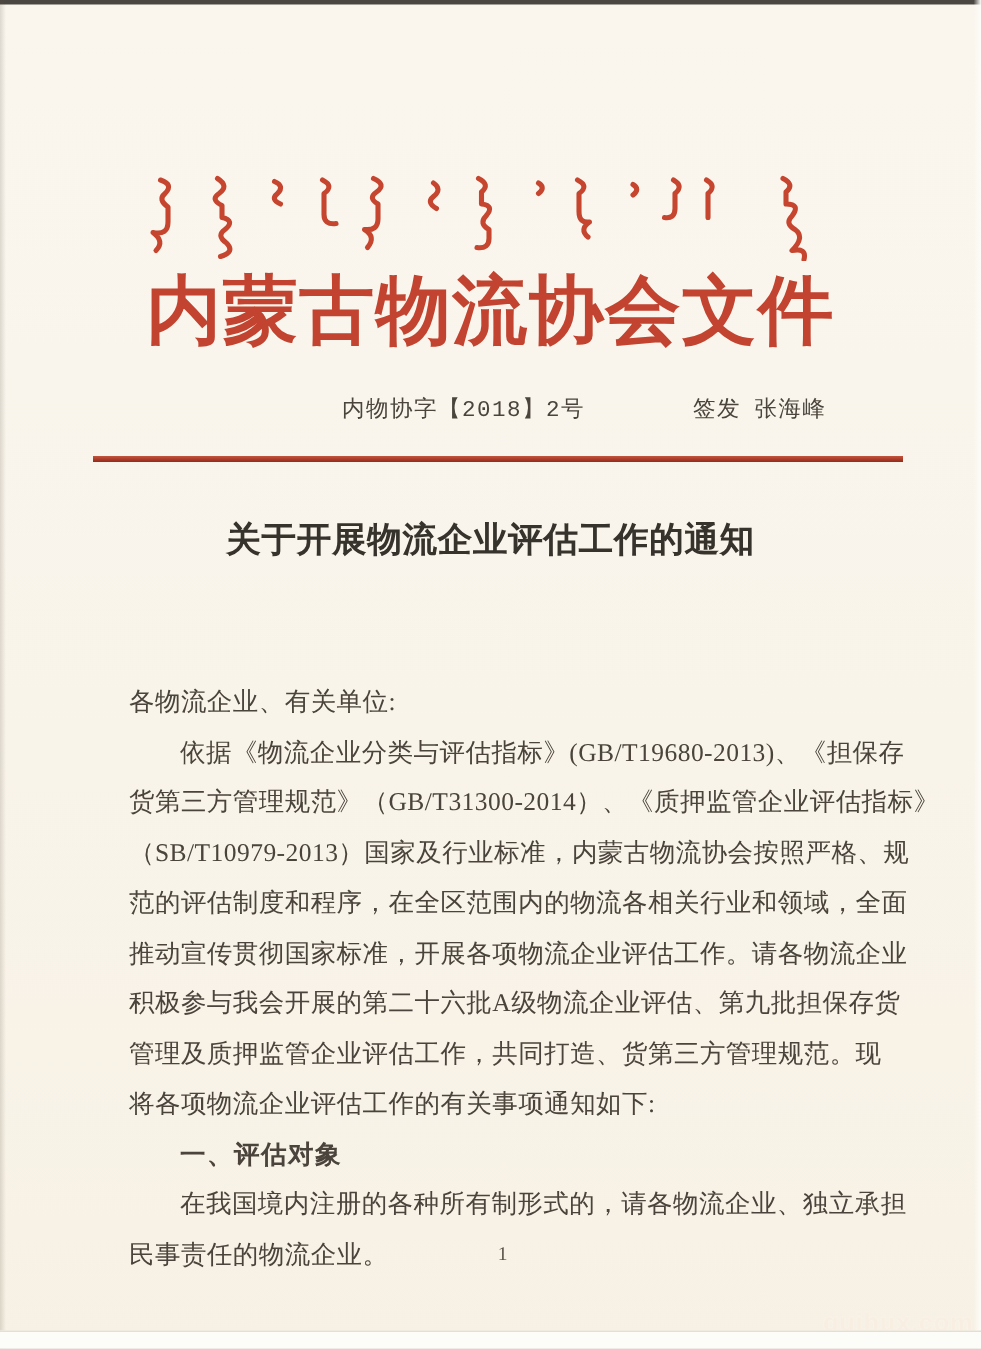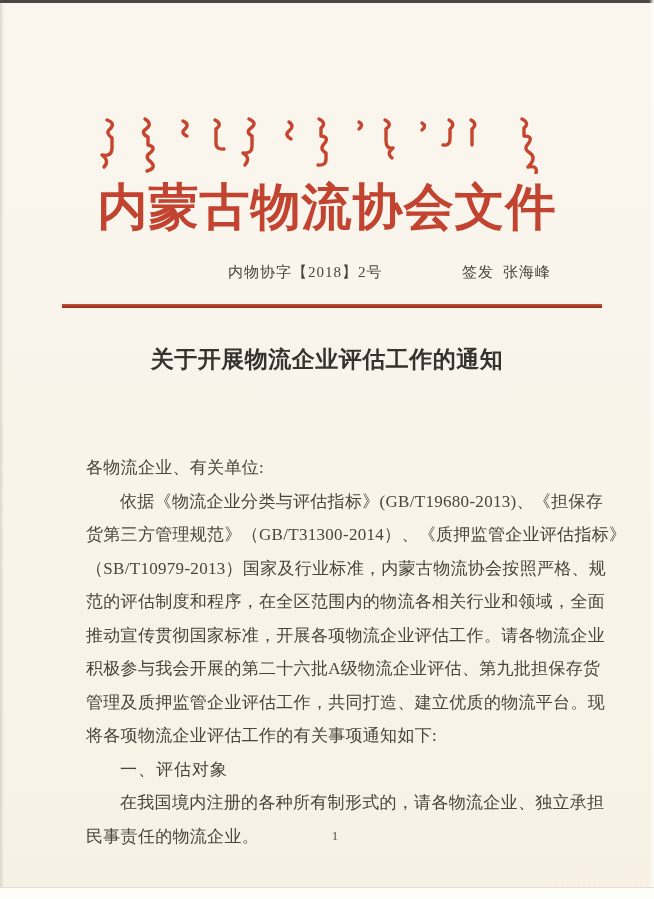--- a/index.html
+++ b/index.html
@@ -20,39 +20,39 @@
   .edge-bottom{position:absolute;bottom:0;left:0;width:100%;height:11px;
     background:#fcfcf9;border-top:1px solid #e6dfd1;}
   .mongolian{position:absolute;left:95px;top:116px;width:470px;height:58px;}
   .mongolian path{stroke:#c5452f;stroke-width:3.4;fill:none;stroke-linecap:round;stroke-linejoin:round;}
   .org-title{
     position:absolute;top:174px;left:0;width:100%;
     text-align:center;font-size:50px;font-weight:bold;
     color:#c2432f;letter-spacing:1px;white-space:nowrap;
   }
   .doc-info{position:absolute;top:263px;left:0;width:100%;height:24px;font-size:15px;color:#4a443c;}
-  .doc-number{position:absolute;left:228px;top:0;letter-spacing:1px;}
+  .doc-number{position:absolute;left:228px;top:0;letter-spacing:1px;font-family:Liberation Mono, monospace;}
   .issuer{position:absolute;left:462px;top:0;letter-spacing:1px;}
   .issuer .name{margin-left:9px;}
   .red-rule{position:absolute;left:62px;top:304px;width:540px;height:4px;
     background:linear-gradient(180deg,#c4553d 0%,#a23522 70%,#8e2f1f 100%);}
   .doc-title{
     position:absolute;top:344px;left:0;width:100%;
     text-align:center;font-size:23px;font-weight:bold;color:#36322c;
     letter-spacing:0.5px;white-space:nowrap;
   }
   .body-text{
     position:absolute;left:86px;top:417px;width:500px;
     font-size:17px;line-height:33.5px;color:#4a443c;
     letter-spacing:0.3px;
     margin-top:34px;
   }
   .bline{white-space:nowrap;}
   .bline.indent{padding-left:34px;}
-  .bline.hd{font-weight:normal;letter-spacing:1px;}
+  .bline.hd{font-weight:bold;letter-spacing:1px;}
   .page-number{
     position:absolute;top:828px;left:0;width:100%;text-align:center;
     font-size:13px;color:#5a554c;transform:translateX(8px);
   }
   .watermark{
     position:absolute;right:5px;bottom:7px;
     font-family:"Liberation Sans","DejaVu Sans",sans-serif;
     font-size:17px;font-weight:bold;color:#f8eee1;
     text-shadow:0 0 1px rgba(255,255,255,0.6);
     letter-spacing:0.5px;
@@ -96,21 +96,21 @@
   <div class="doc-title">关于开展物流企业评估工作的通知</div>
 
   <div class="body-text">
     <div class="bline">各物流企业、有关单位:</div>
     <div class="bline indent">依据《物流企业分类与评估指标》(GB/T19680-2013)、《担保存</div>
     <div class="bline">货第三方管理规范》（GB/T31300-2014）、《质押监管企业评估指标》</div>
     <div class="bline">（SB/T10979-2013）国家及行业标准，内蒙古物流协会按照严格、规</div>
     <div class="bline">范的评估制度和程序，在全区范围内的物流各相关行业和领域，全面</div>
     <div class="bline">推动宣传贯彻国家标准，开展各项物流企业评估工作。请各物流企业</div>
     <div class="bline">积极参与我会开展的第二十六批A级物流企业评估、第九批担保存货</div>
-    <div class="bline">管理及质押监管企业评估工作，共同打造、建立优质的物流平台。现</div>
+    <div class="bline">管理及质押监管企业评估工作，共同打造、货第三方管理规范。现</div>
     <div class="bline">将各项物流企业评估工作的有关事项通知如下:</div>
     <div class="bline indent hd">一、评估对象</div>
     <div class="bline indent">在我国境内注册的各种所有制形式的，请各物流企业、独立承担</div>
     <div class="bline">民事责任的物流企业。</div>
   </div>
 
   <div class="page-number">1</div>
 
   <div class="watermark">guihux.com</div>
 

